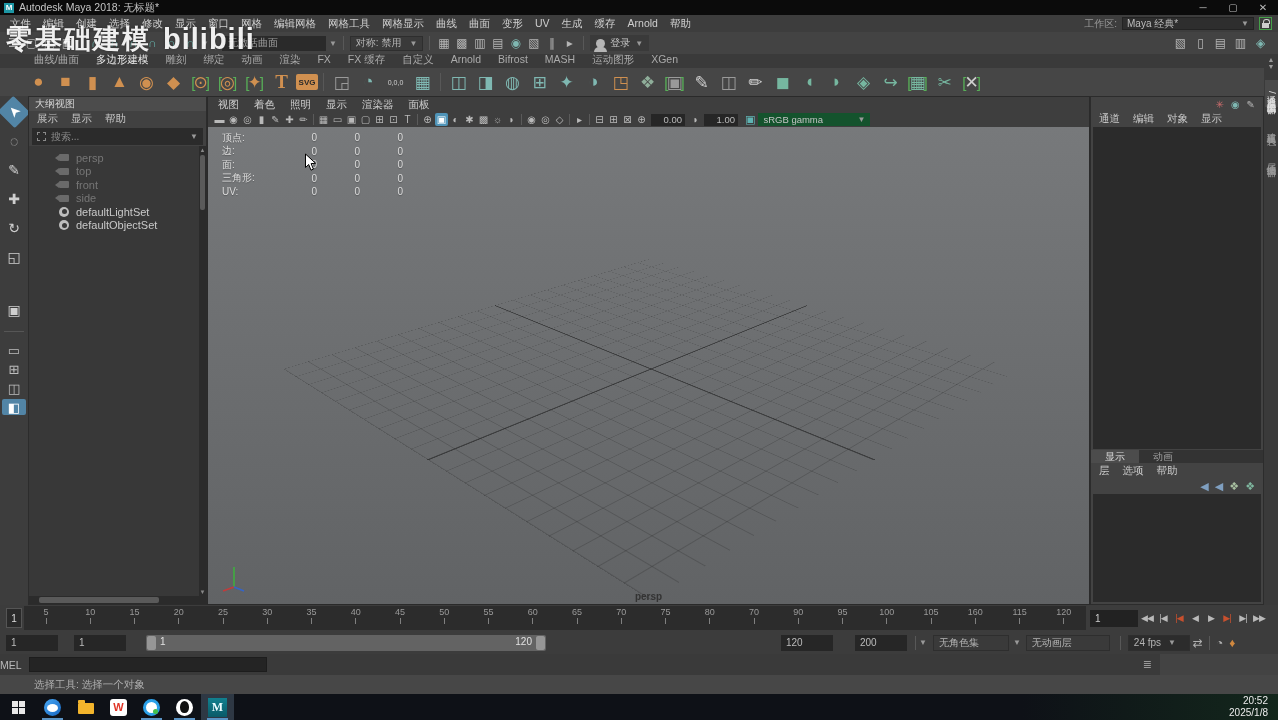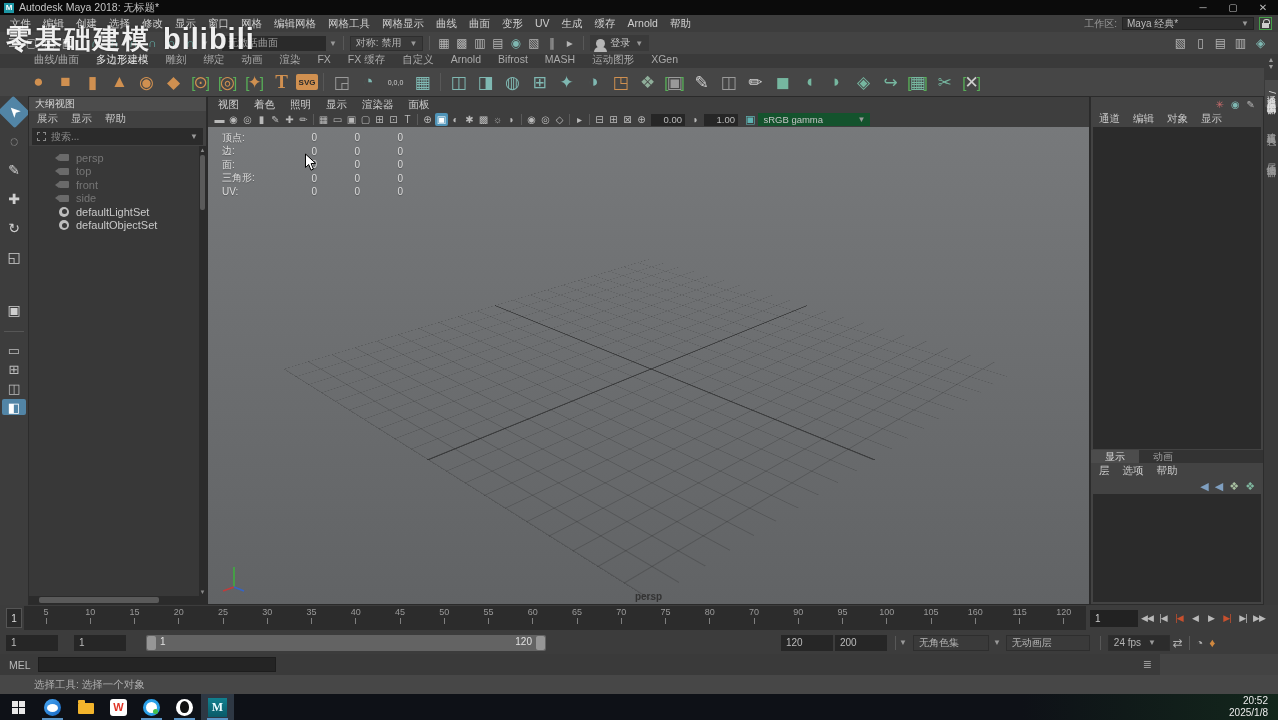--- a/index.html
+++ b/index.html
@@ -133,21 +133,21 @@
   #rangeslider{left:0;top:631px;width:1278px;height:23px;background:#3c3c3c;display:flex;align-items:center}
   .rs-field{width:52px;height:16px;background:#262626;color:#bbb;font-size:10px;display:flex;align-items:center;padding-left:5px;flex:none}
   .rs-bar{width:400px;height:16px;background:#636363;border-radius:2px;position:relative;flex:none}
   .rs-bar .h1{position:absolute;left:1px;top:1px;width:9px;height:14px;background:#969696;border-radius:2px}
   .rs-bar .h2{position:absolute;right:1px;top:1px;width:9px;height:14px;background:#969696;border-radius:2px}
   .rs-bar .l1{position:absolute;left:14px;top:1px;font-size:10px;color:#e2e2e2}
   .rs-bar .l2{position:absolute;right:14px;top:1px;font-size:10px;color:#e2e2e2}
   .rs-dd{height:16px;background:#3a3a3a;border:1px solid #2e2e2e;display:flex;align-items:center;padding:0 5px;font-size:10px;color:#b5b5b5;gap:7px;flex:none}
   .rs-ico{font-size:12px;color:#b0b0b0;margin:0 3px}
   
-  #melrow{left:0;top:654px;width:1160px;height:21px;background:#3a3a3a;display:flex;align-items:center;gap:7px;padding-left:9px}
+  #melrow{left:0;top:654px;width:1160px;height:21px;background:#3a3a3a;display:flex;align-items:center;gap:7px;}
   .mel-label{color:#b9b9b9;font-size:10.5px}
   .mel-input{width:238px;height:15px;background:#242424;border:1px solid #1d1d1d}
   .mel-result{width:548px;height:15px;background:#242424;border:1px solid #1d1d1d;color:#b8b8b8;font-size:10.5px;display:flex;align-items:center;padding-left:8px}
   .mel-right{margin-left:auto;padding-right:8px;color:#9a9a9a;font-size:11px}
   #helprow{left:0;top:675px;width:1278px;height:19px;background:#474747;display:flex;align-items:center;padding-left:34px;font-size:10.5px;color:#aeaeae}
   
   #taskbar{left:0;top:694px;width:1278px;height:26px;background:linear-gradient(90deg,#0e1117 0%,#0e1117 80%,#13271c 100%);display:flex;align-items:center}
   .tb-start{width:36px;height:26px;display:flex;align-items:center;justify-content:center}
   .win-logo{display:grid;grid-template-columns:6px 6px;grid-template-rows:6px 6px;gap:1px}
   .win-logo span{background:#e8e8e8}
@@ -656,21 +656,21 @@
 <div id="rangeslider" class="abs">
   <span class="rs-field" style="margin-left:6px">1</span>
   <span class="rs-field" style="margin-left:16px">1</span>
   <span class="rs-bar" style="margin-left:20px">
     <span class="h1"></span>
     <span class="l1">1</span>
     <span class="l2">120</span>
     <span class="h2"></span>
   </span>
   <span class="rs-field" style="margin-left:235px">120</span>
-  <span class="rs-field" style="margin-left:2px">200</span>
+  <span class="rs-field" style="margin-left:22px">200</span>
   <span class="sl-sep" style="margin-left:8px"></span>
   <span class="sl-arr">▼</span>
   <span class="rs-dd" style="margin-left:6px;width:76px">
     <span>无角色集</span>
   </span>
   <span class="sl-arr" style="margin-left:4px">▼</span>
   <span class="rs-dd" style="margin-left:5px;width:84px">
     <span>无动画层</span>
   </span>
   <span class="sl-sep" style="margin-left:10px"></span>

